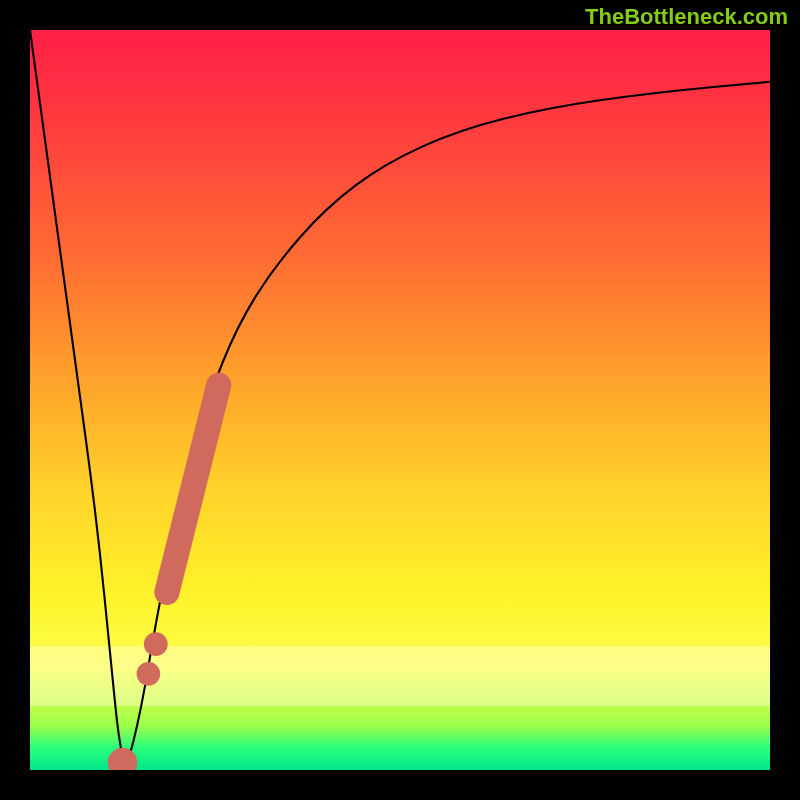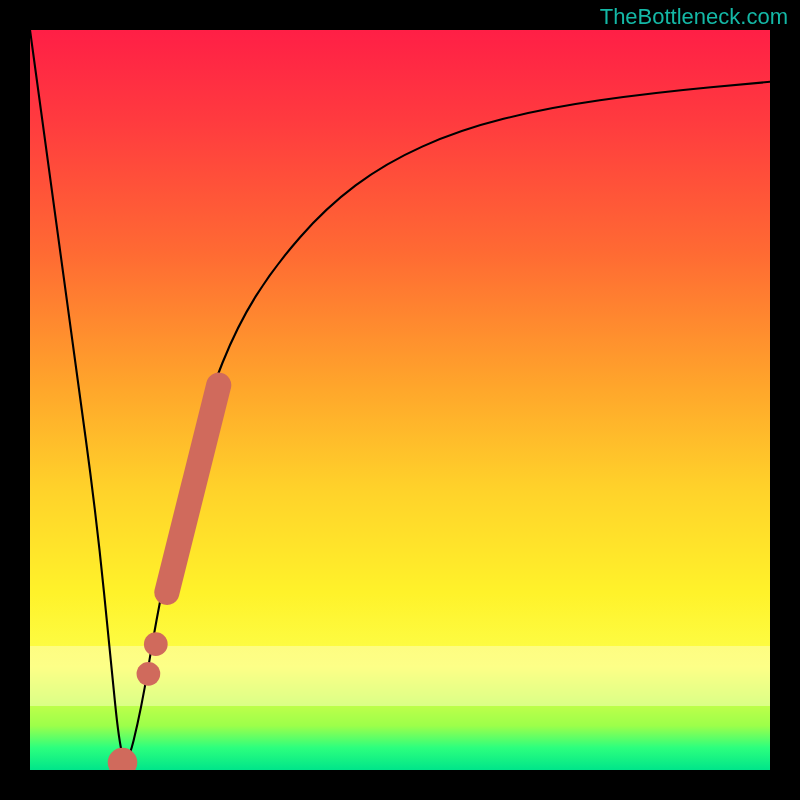--- a/index.html
+++ b/index.html
@@ -55,23 +55,23 @@
     left: 0;
     top: 0;
     width: 740px;
     height: 740px;
     pointer-events: none;
   }
   .watermark {
     position: absolute;
     top: 4px;
     right: 12px;
-    color: #14b8a6;
+    color: #84cc16;
     font-size: 22px;
-    font-weight: 400;
+    font-weight: 700;
     user-select: none;
   }
 </style>
 </head>
 <body>
 
 <div class="watermark">TheBottleneck.com</div>
 
 <div class="frame">
   <div class="plot"></div>

